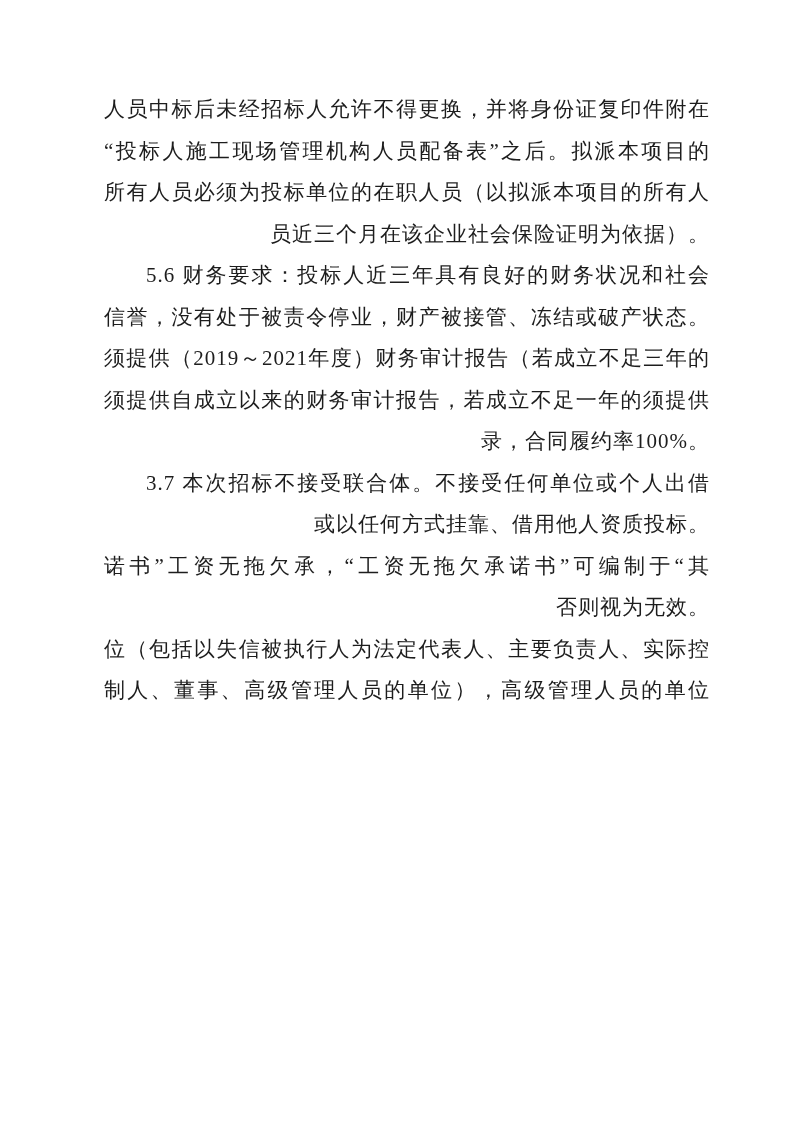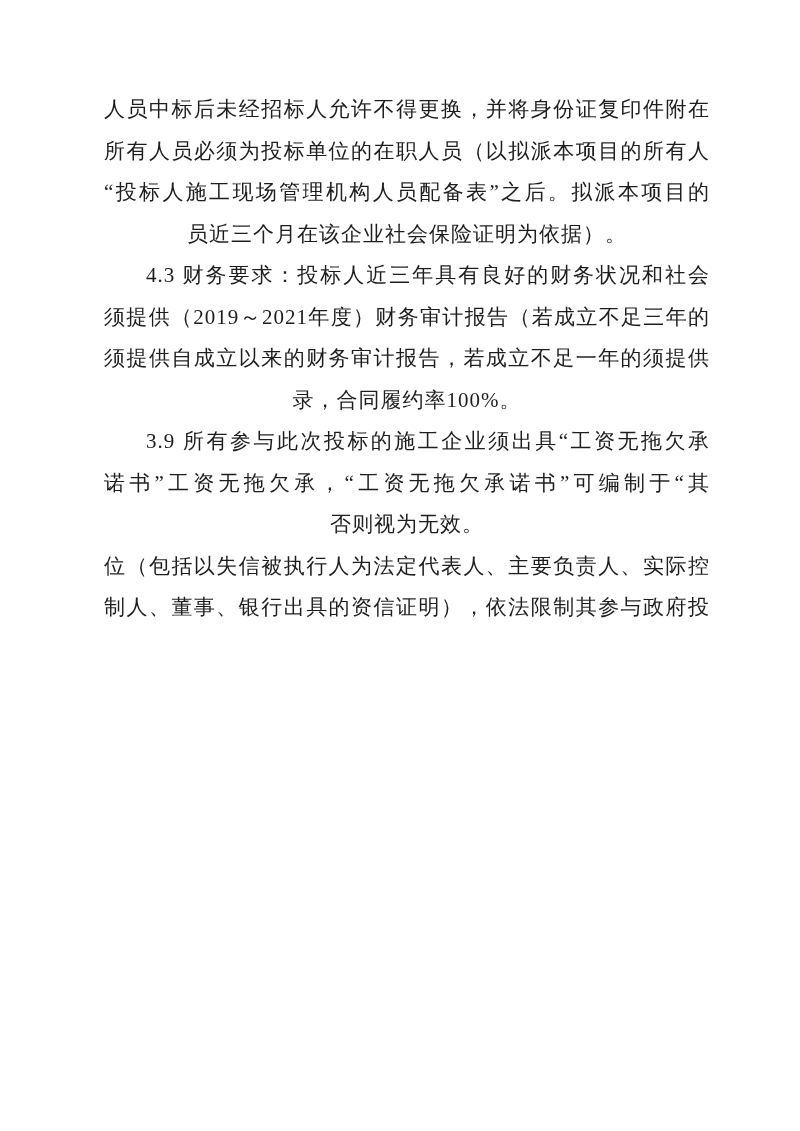--- a/index.html
+++ b/index.html
@@ -30,53 +30,57 @@
   }
   .paragraph {
     margin: 0;
     padding: 0;
   }
   .doc-line {
     font-size: 21px;
     line-height: 41.5px;
     letter-spacing: 1px;
     white-space: nowrap;
-    text-align: center;
+    text-align: right;
     height: 41.5px;
   }
   .doc-line.fill {
     white-space: normal;
     text-align: justify;
     text-align-last: justify;
     text-justify: inter-character;
   }
   .doc-line.first-indent {
     text-indent: 2em;
   }
 </style>
 </head>
 <body>
 
 <div class="doc-page">
   <div class="doc-body">
       <div class="paragraph">
         <div class="doc-line fill">人员中标后未经招标人允许不得更换，并将身份证复印件附在</div>
+        <div class="doc-line fill">“投标人施工现场管理机构人员配备表”之后。拟派本项目的</div>
         <div class="doc-line fill">所有人员必须为投标单位的在职人员（以拟派本项目的所有人</div>
-        <div class="doc-line fill">“投标人施工现场管理机构人员配备表”之后。拟派本项目的</div>
         <div class="doc-line">员近三个月在该企业社会保险证明为依据）。</div>
       </div>
       <div class="paragraph">
-        <div class="doc-line first-indent fill">4.3 财务要求：投标人近三年具有良好的财务状况和社会</div>
+        <div class="doc-line first-indent fill">5.6 财务要求：投标人近三年具有良好的财务状况和社会</div>
+        <div class="doc-line fill">信誉，没有处于被责令停业，财产被接管、冻结或破产状态。</div>
         <div class="doc-line fill">须提供（2019～2021年度）财务审计报告（若成立不足三年的</div>
         <div class="doc-line fill">须提供自成立以来的财务审计报告，若成立不足一年的须提供</div>
         <div class="doc-line">录，合同履约率100%。</div>
       </div>
       <div class="paragraph">
-        <div class="doc-line first-indent fill">3.9 所有参与此次投标的施工企业须出具“工资无拖欠承</div>
+        <div class="doc-line first-indent fill">3.7 本次招标不接受联合体。不接受任何单位或个人出借</div>
+        <div class="doc-line">或以任何方式挂靠、借用他人资质投标。</div>
+      </div>
+      <div class="paragraph">
         <div class="doc-line fill">诺书”工资无拖欠承，“工资无拖欠承诺书”可编制于“其</div>
         <div class="doc-line">否则视为无效。</div>
       </div>
       <div class="paragraph">
         <div class="doc-line fill">位（包括以失信被执行人为法定代表人、主要负责人、实际控</div>
-        <div class="doc-line fill">制人、董事、银行出具的资信证明），依法限制其参与政府投</div>
+        <div class="doc-line fill">制人、董事、高级管理人员的单位），高级管理人员的单位</div>
       </div>
     </div>
 </div>
 
 </body></html>

